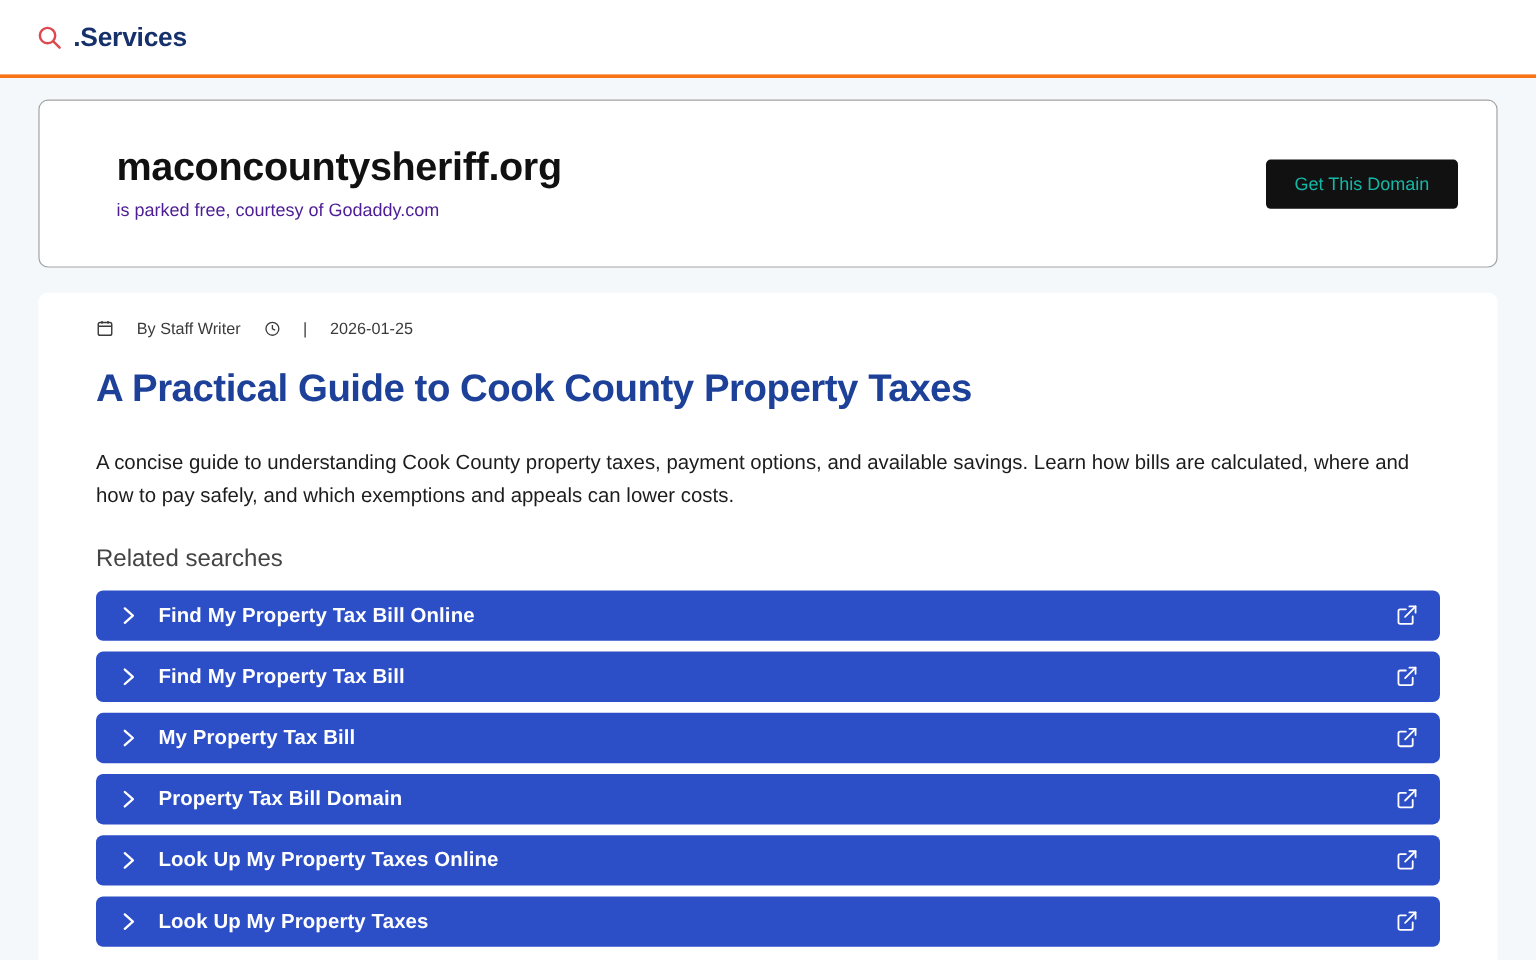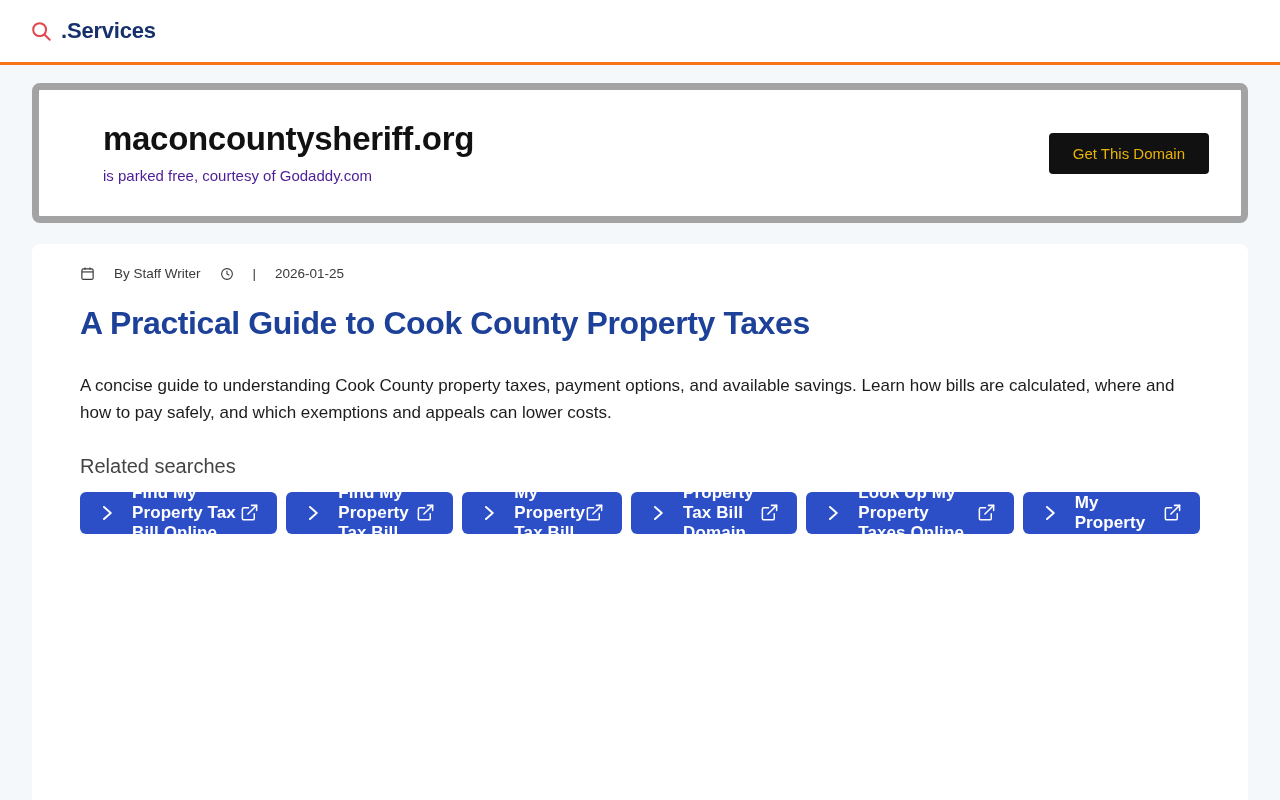--- a/index.html
+++ b/index.html
@@ -36,21 +36,21 @@
     font-size: 22px;
     font-weight: bold;
     color: #16306b;
     letter-spacing: -0.2px;
   }
 
   
   .parked-card {
     margin: 18px 32px 0 32px;
     background: #ffffff;
-    border: 7px solid #a3a3a3;
+    border: 1px solid #a3a3a3;
     border-radius: 8px;
     height: 140px;
     display: flex;
     align-items: center;
     justify-content: space-between;
     padding: 0 32px 0 64px;
   }
   .parked-left { display: flex; flex-direction: column; gap: 12px; }
   .domain-name {
     font-size: 33px;
@@ -58,21 +58,21 @@
     color: #111111;
     line-height: 1;
     letter-spacing: -0.3px;
   }
   .parked-sub {
     font-size: 15px;
     color: #4c1d95;
   }
   .get-domain-btn {
     background: #111111;
-    color: #eab308;
+    color: #14b8a6;
     border: none;
     border-radius: 4px;
     height: 41px;
     padding: 0 24px;
     font-size: 15px;
     font-family: "Liberation Sans", sans-serif;
     cursor: pointer;
     white-space: nowrap;
   }
 
@@ -115,21 +115,21 @@
   .related-heading {
     margin: 28px 0 0 32px;
     font-size: 20px;
     color: #444444;
     font-weight: normal;
   }
 
   .related-list {
     margin: 14px 16px 0 32px;
     display: flex;
-    flex-direction: row;
+    flex-direction: column;
     gap: 9px;
   }
   .related-item {
     background: #2c4fc8;
     border-radius: 6px;
     height: 42px;
     display: flex;
     align-items: center;
     padding: 0 14px 0 18px;
     cursor: pointer;

